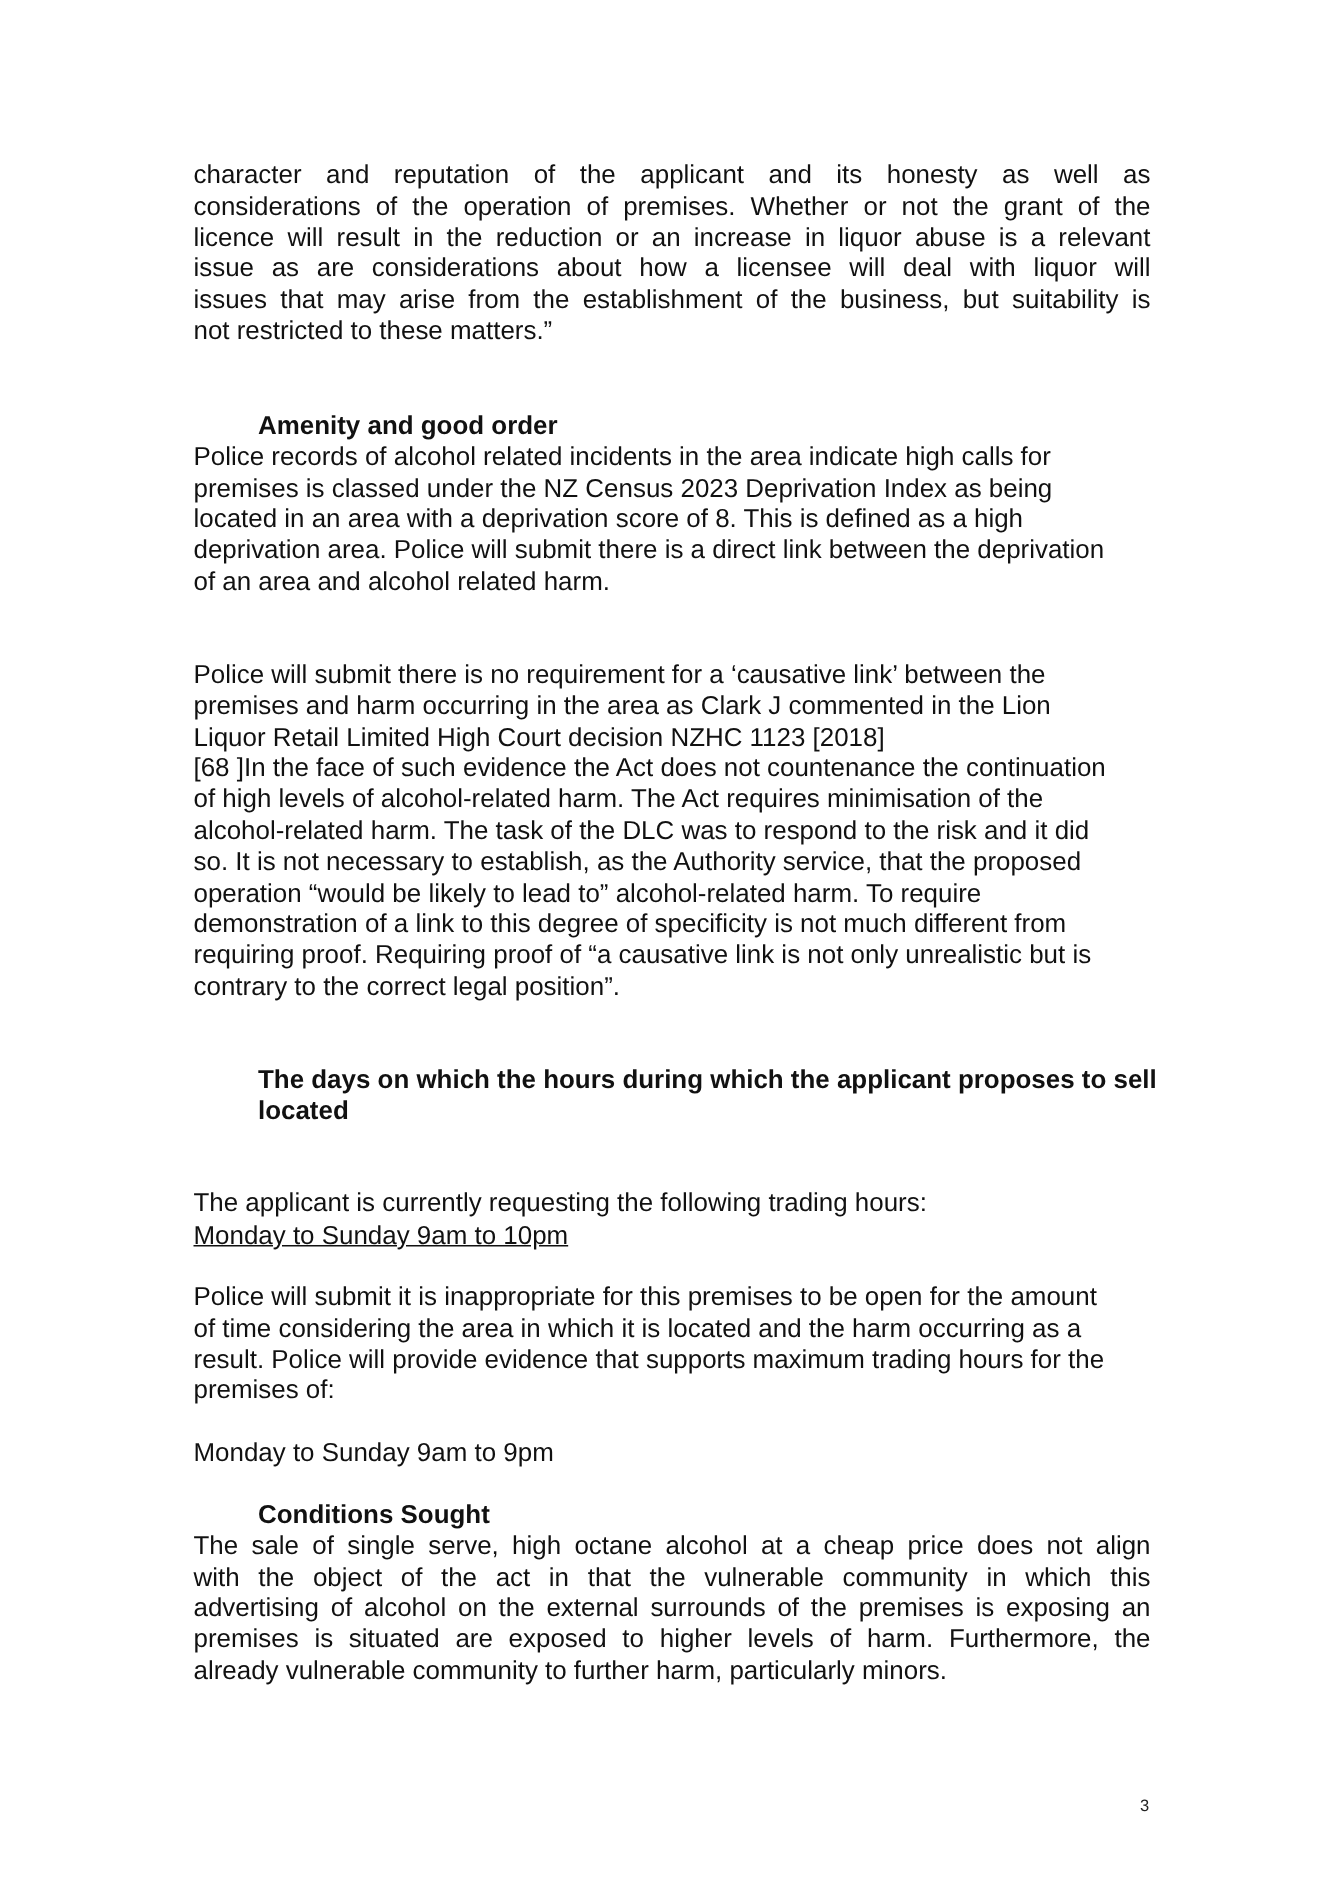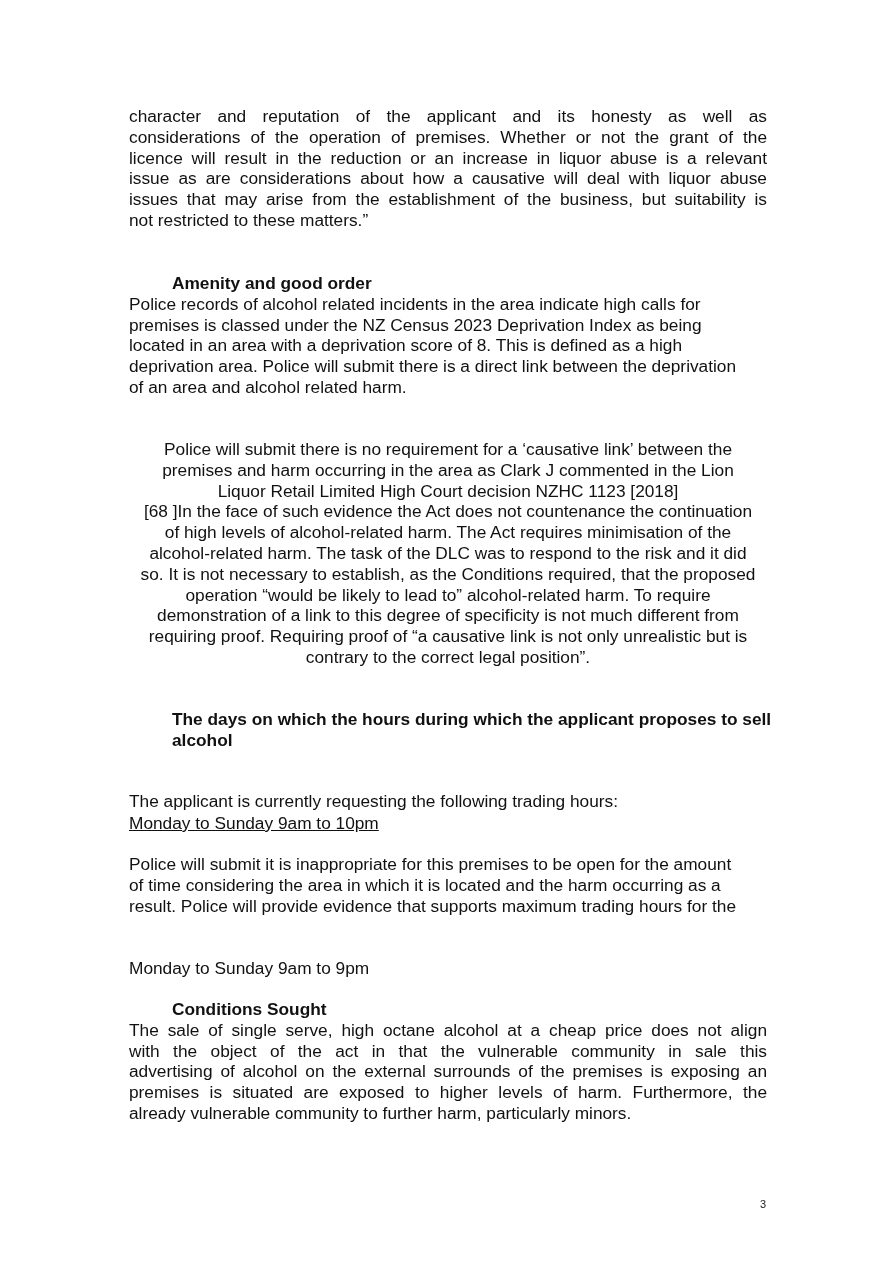--- a/index.html
+++ b/index.html
@@ -45,72 +45,73 @@
   </style>
 </head>
 <body>
 
 <div class="page">
 
   <div class="block italic" style="top:0px;">
     <span class="line just">character and reputation of the applicant and its honesty as well as</span>
     <span class="line just">considerations of the operation of premises. Whether or not the grant of the</span>
     <span class="line just">licence will result in the reduction or an increase in liquor abuse is a relevant</span>
-    <span class="line just">issue as are considerations about how a causative will deal with liquor abuse</span>
+    <span class="line just">issue as are considerations about how a licensee will deal with liquor will</span>
     <span class="line just">issues that may arise from the establishment of the business, but suitability is</span>
     <span class="line">not restricted to these matters.”</span>
   </div>
 
   <div class="block" style="top:167px;">
     <span class="line bold">Amenity and good order</span>
     <span class="line">Police records of alcohol related incidents in the area indicate high calls for</span>
     <span class="line">premises is classed under the NZ Census 2023 Deprivation Index as being</span>
     <span class="line">located in an area with a deprivation score of 8. This is defined as a high</span>
     <span class="line">deprivation area. Police will submit there is a direct link between the deprivation</span>
     <span class="line">of an area and alcohol related harm.</span>
   </div>
 
-  <div class="block" style="top:333px;text-align:center;">
+  <div class="block" style="top:333px;">
     <span class="line">Police will submit there is no requirement for a ‘causative link’ between the</span>
     <span class="line">premises and harm occurring in the area as Clark J commented in the Lion</span>
     <span class="line">Liquor Retail Limited High Court decision NZHC 1123 [2018]</span>
     <div class="italic">
       <span class="line">[68 ]In the face of such evidence the Act does not countenance the continuation</span>
       <span class="line">of high levels of alcohol-related harm. The Act requires minimisation of the</span>
       <span class="line">alcohol-related harm. The task of the DLC was to respond to the risk and it did</span>
-      <span class="line">so. It is not necessary to establish, as the Conditions required, that the proposed</span>
+      <span class="line">so. It is not necessary to establish, as the Authority service, that the proposed</span>
       <span class="line">operation “would be likely to lead to” alcohol-related harm. To require</span>
       <span class="line">demonstration of a link to this degree of specificity is not much different from</span>
       <span class="line">requiring proof. Requiring proof of “a causative link is not only unrealistic but is</span>
       <span class="line">contrary to the correct legal position”.</span>
     </div>
   </div>
 
   <div class="block" style="top:603px;">
     <span class="line bold">The days on which the hours during which the applicant proposes to sell</span>
-    <span class="line bold">alcohol</span>
+    <span class="line bold">located</span>
   </div>
   <div class="block" style="top:665px;margin-top:20px;">
     <span class="line">The applicant is currently requesting the following trading hours:</span>
   </div>
   <div class="block" style="top:707px;text-decoration:underline;">
     <span class="line">Monday to Sunday 9am to 10pm</span>
   </div>
   <div class="block" style="top:748px;">
     <span class="line">Police will submit it is inappropriate for this premises to be open for the amount</span>
     <span class="line">of time considering the area in which it is located and the harm occurring as a</span>
     <span class="line">result. Police will provide evidence that supports maximum trading hours for the</span>
+    <span class="line">premises of:</span>
   </div>
   <div class="block" style="top:852px;">
     <span class="line">Monday to Sunday 9am to 9pm</span>
   </div>
 
   <div class="block" style="top:893px;">
     <span class="line bold">Conditions Sought</span>
     <span class="line just">The sale of single serve, high octane alcohol at a cheap price does not align</span>
-    <span class="line just">with the object of the act in that the vulnerable community in sale this</span>
+    <span class="line just">with the object of the act in that the vulnerable community in which this</span>
     <span class="line just">advertising of alcohol on the external surrounds of the premises is exposing an</span>
     <span class="line just">premises is situated are exposed to higher levels of harm. Furthermore, the</span>
     <span class="line">already vulnerable community to further harm, particularly minors.</span>
   </div>
 </div>
 
 <div class="page-number">3</div>
 
 </body></html>

